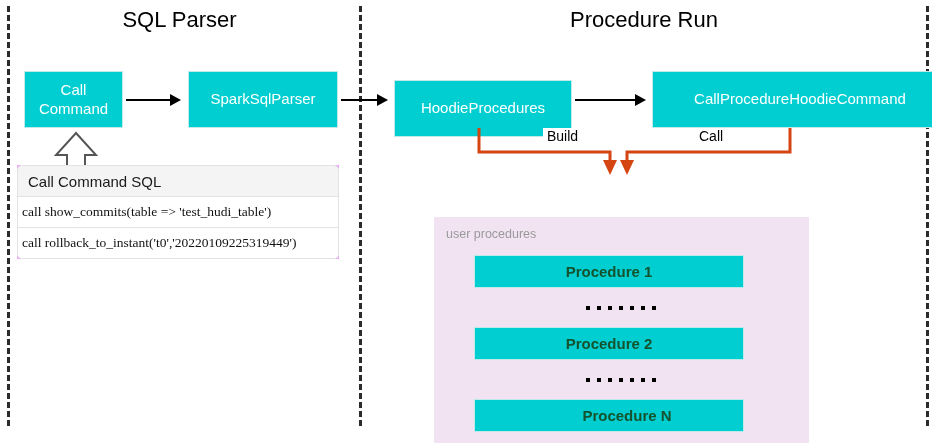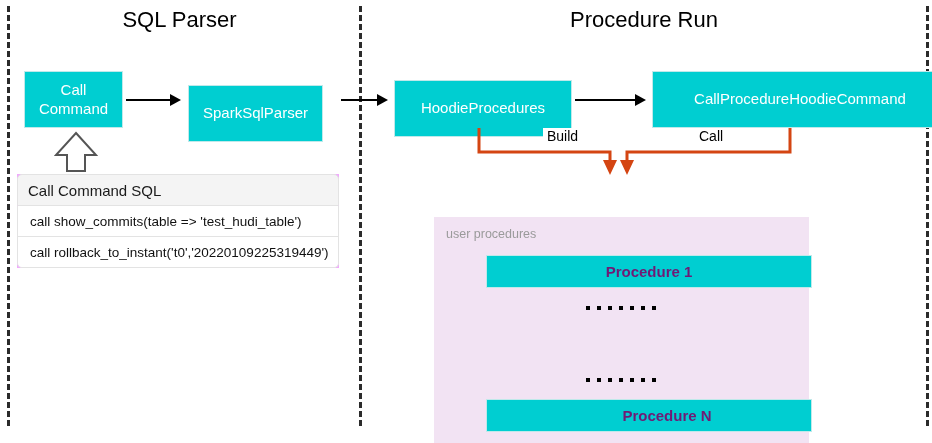--- a/index.html
+++ b/index.html
@@ -49,21 +49,21 @@
     color: #ffffff;
     font-size: 15px;
     display: flex;
     align-items: center;
     justify-content: center;
     text-align: center;
     line-height: 1.22;
     box-sizing: border-box;
   }
   #node-call-command { left: 24px;  top: 71px; width: 99px;  height: 57px; }
-  #node-spark-parser { left: 188px; top: 71px; width: 135px; height: 57px; font-size: 15px; margin-top: 14px;}
+  #node-spark-parser { left: 188px; top: 71px; width: 150px; height: 57px; font-size: 15px;}
   #node-hoodie-proc  { left: 394px; top: 80px; width: 178px; height: 57px; }
   #node-call-cmd     { left: 652px; top: 71px; width: 296px; height: 57px; }
 
   
   .arrow-line {
     position: absolute;
     height: 0;
     border-top: 2px solid #000000;
   }
   .arrow-head {
@@ -86,21 +86,21 @@
     left: 54px;
     top: 131px;
     width: 44px;
     height: 42px;
   }
 
   
   #sql-table {
     position: absolute;
     left: 17px;
-    top: 174px;
+    top: 165px;
     width: 322px;
     background: #f0abfc;
   }
   .sql-head {
     background: #f4f4f4;
     border: 1px solid #e3e3e3;
     border-radius: 5px 5px 0 0;
     font-size: 15px;
     color: #1a1a1a;
     padding: 8px 10px;
@@ -108,26 +108,27 @@
     height: 32px;
     display: flex;
     align-items: center;
   }
   .sql-row {
     background: #ffffff;
     border: 1px solid #e3e3e3;
     border-top: none;
     font-size: 13.5px;
     color: #111111;
-    padding: 7px 12px;
+    padding: 7px 4px;
     box-sizing: border-box;
     height: 31px;
     display: flex;
     align-items: center;
     white-space: nowrap;
+    font-family: Liberation Serif, serif;
   }
   .sql-row:last-child { border-radius: 0 0 5px 5px; }
 
   
   #orange-svg {
     position: absolute;
     left: 0;
     top: 0;
     width: 932px;
     height: 443px;
@@ -156,26 +157,26 @@
   }
   #proc-panel-title {
     position: absolute;
     left: 12px;
     top: 10px;
     font-size: 12.5px;
     color: #9a9a9a;
   }
   .proc-box {
     position: absolute;
-    left: 52px;
-    width: 326px;
+    left: 40px;
+    width: 270px;
     height: 33px;
     background: #00CED1;
     border: 1px solid #bfe9ea;
-    color: #701a75;
+    color: #14532d;
     font-size: 15px;
     font-weight: bold;
     display: flex;
     align-items: center;
     justify-content: center;
     box-sizing: border-box;
   }
   #proc-1 { top: 38px; }
   #proc-2 { top: 110px; }
   #proc-n { top: 182px; padding-left: 36px; }
@@ -266,20 +267,21 @@
     <div class="dots" id="dots-1">
       <span class="dot"></span>
       <span class="dot"></span>
       <span class="dot"></span>
       <span class="dot"></span>
       <span class="dot"></span>
       <span class="dot"></span>
       <span class="dot"></span>
     </div>
 
+    <div class="proc-box" id="proc-2">Procedure 2</div>
 
     <div class="dots" id="dots-2">
       <span class="dot"></span>
       <span class="dot"></span>
       <span class="dot"></span>
       <span class="dot"></span>
       <span class="dot"></span>
       <span class="dot"></span>
       <span class="dot"></span>
     </div>

